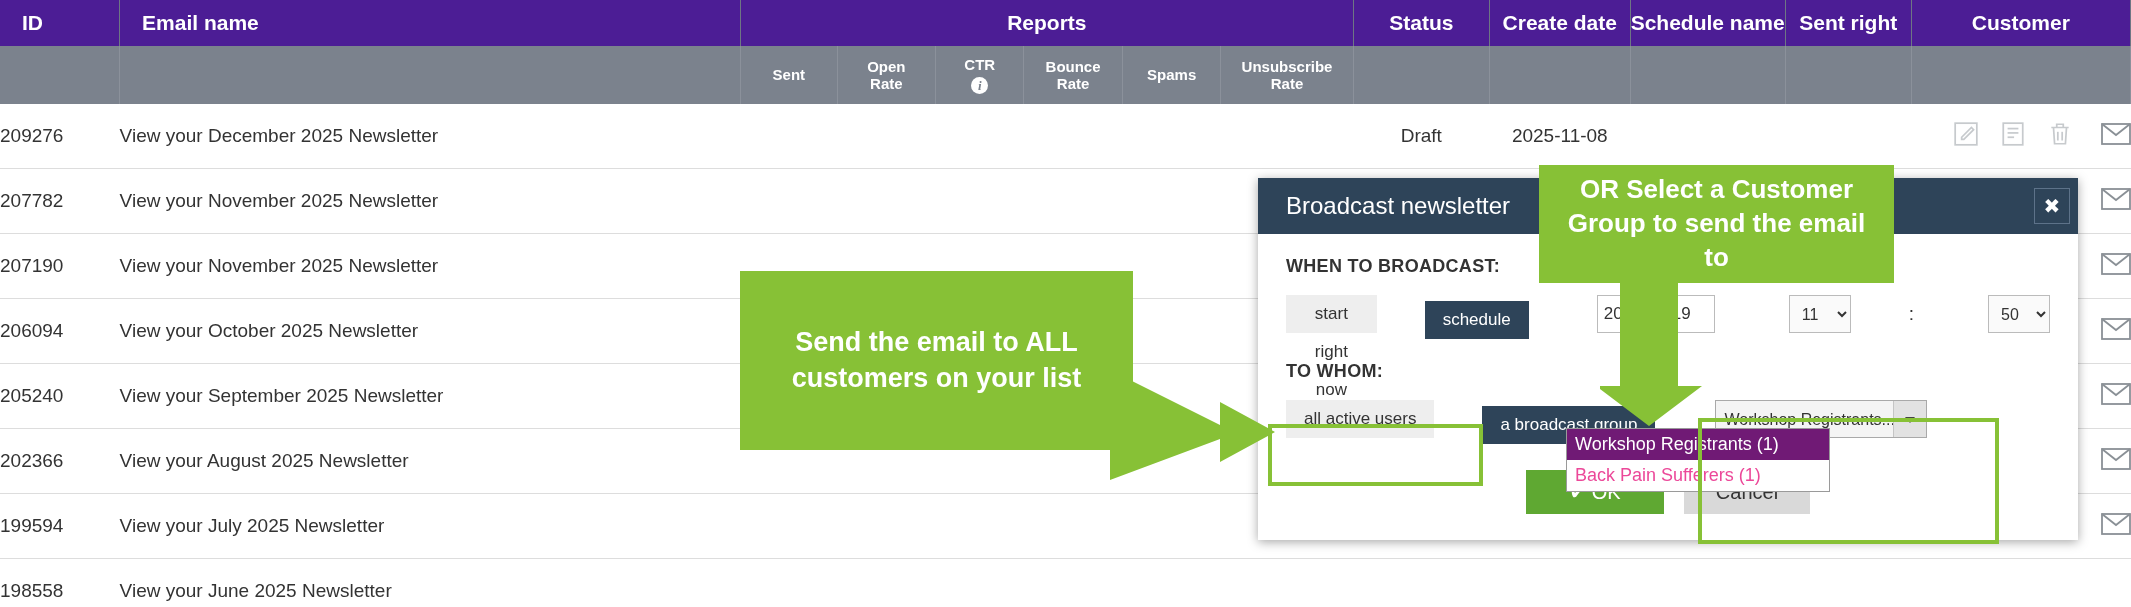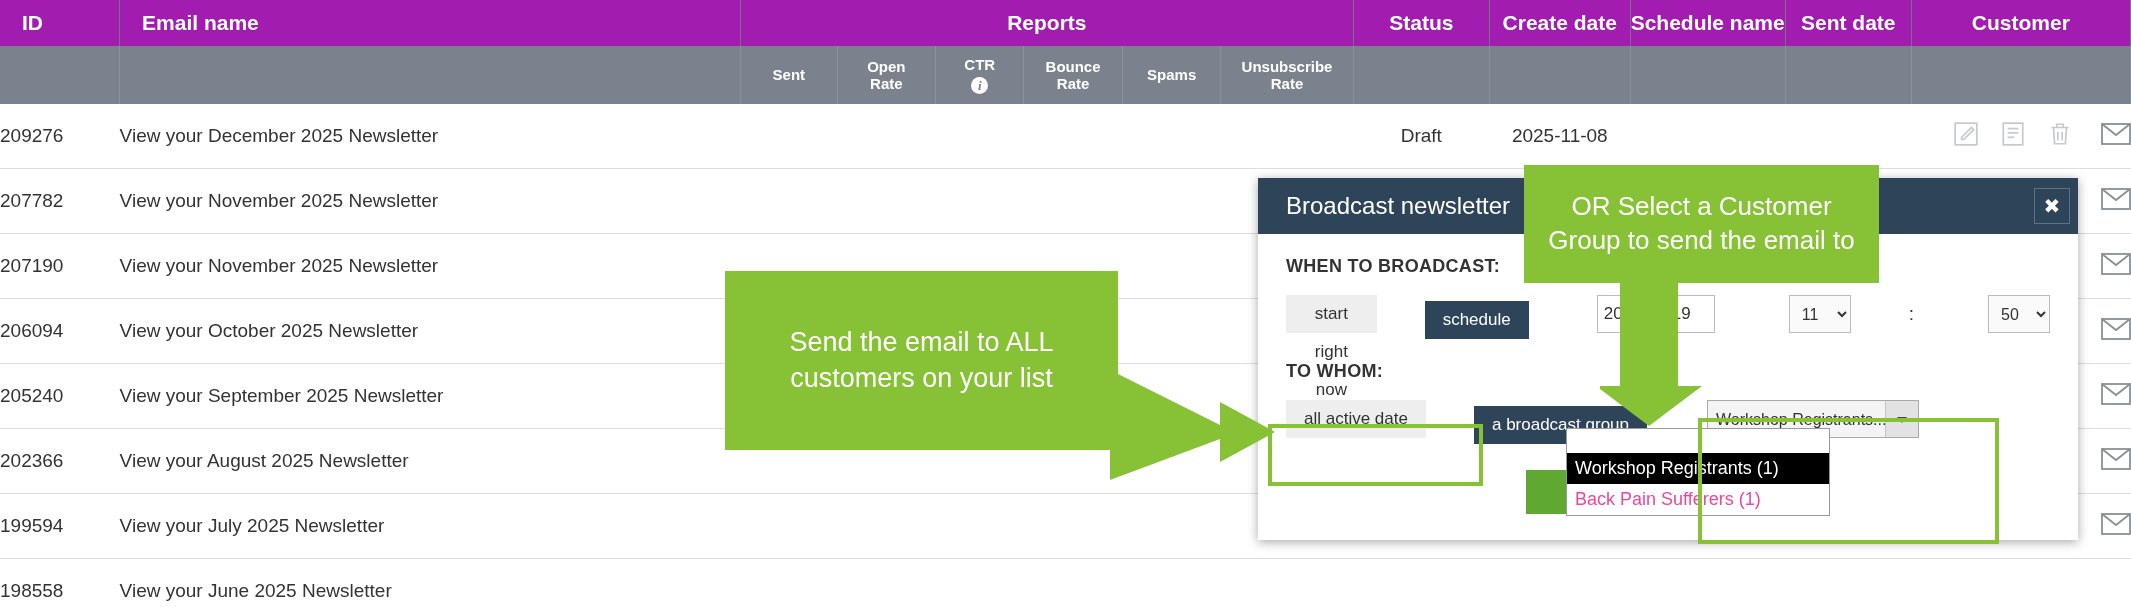--- a/index.html
+++ b/index.html
@@ -19,21 +19,21 @@
   .grid {
     width: 2131px;
     border-collapse: collapse;
     table-layout: fixed;
   }
   .grid th, .grid td {
     padding: 0;
     margin: 0;
   }
   .hdr-row th {
-    background: #a21caf;
+    background: #4c1d95;
     color: #ffffff;
     font-size: 21px;
     font-weight: bold;
     height: 46px;
     vertical-align: middle;
     border-right: 1px solid #6e7684;
     text-align: center;
   }
   .hdr-row th.left {
     text-align: left;
@@ -256,23 +256,22 @@
     border: 1px solid #9a9a9a;
     z-index: 60;
   }
   .dd-item {
     font-size: 18px;
     padding: 5px 8px;
     color: #ec4899;
     cursor: pointer;
   }
   .dd-item.sel {
-    background: #000000;
-    color: #ffffff;
-    margin-top: 24px;
+    background: #701a75;
+    color: #ffffff;
   }
   .ok-row {
     display: flex;
     justify-content: center;
     margin-top: 26px;
   }
   .ok-btn {
     background: #5fa832;
     color: #ffffff;
     font-size: 20px;
@@ -292,27 +291,28 @@
     margin-left: 20px;
     cursor: pointer;
     font-family: "Liberation Sans", sans-serif;
   }
 
   
   .callout {
     position: absolute;
     background: #87c136;
     color: #ffffff;
-    font-weight: normal;
+    font-weight: bold;
     text-align: center;
     z-index: 70;
     display: flex;
     align-items: center;
     justify-content: center;
     line-height: 1.3;
+    margin-left: 15px;
   }
   #callout-all {
     left: 725px;
     top: 271px;
     width: 393px;
     height: 179px;
     font-size: 27px;
     padding: 8px 16px;
     box-sizing: border-box;
   }
@@ -369,21 +369,21 @@
     <col style="width:209px">
   </colgroup>
   <thead>
     <tr class="hdr-row">
       <th class="left">ID</th>
       <th class="left">Email name</th>
       <th colspan="6">Reports</th>
       <th>Status</th>
       <th>Create date</th>
       <th>Schedule name</th>
-      <th>Sent date</th>
+      <th>Sent right</th>
       <th>Customer</th>
     </tr>
     <tr class="sub-row">
       <th class="blank"></th>
       <th class="blank"></th>
       <th>Sent</th>
       <th>Open<br>Rate</th>
       <th>
         <span>CTR</span><br>
         <span class="ctr-info">i</span>
@@ -607,21 +607,21 @@
         <option>11</option>
       </select>
       <span class="colon">:</span>
       <select class="tiny-select">
         <option>50</option>
       </select>
     </div>
 
     <div class="section-label">TO WHOM:</div>
     <div class="btn-row">
-      <button class="seg-btn seg-off">all active date</button>
+      <button class="seg-btn seg-off">all active users</button>
       <button class="seg-btn seg-on">a broadcast group</button>
       <div class="group-select">
         <div class="group-select-text">Workshop Registrants...</div>
         <div class="group-caret"></div>
       </div>
     </div>
 
     <div class="ok-row">
       <button class="ok-btn">
         <span>✔</span>

